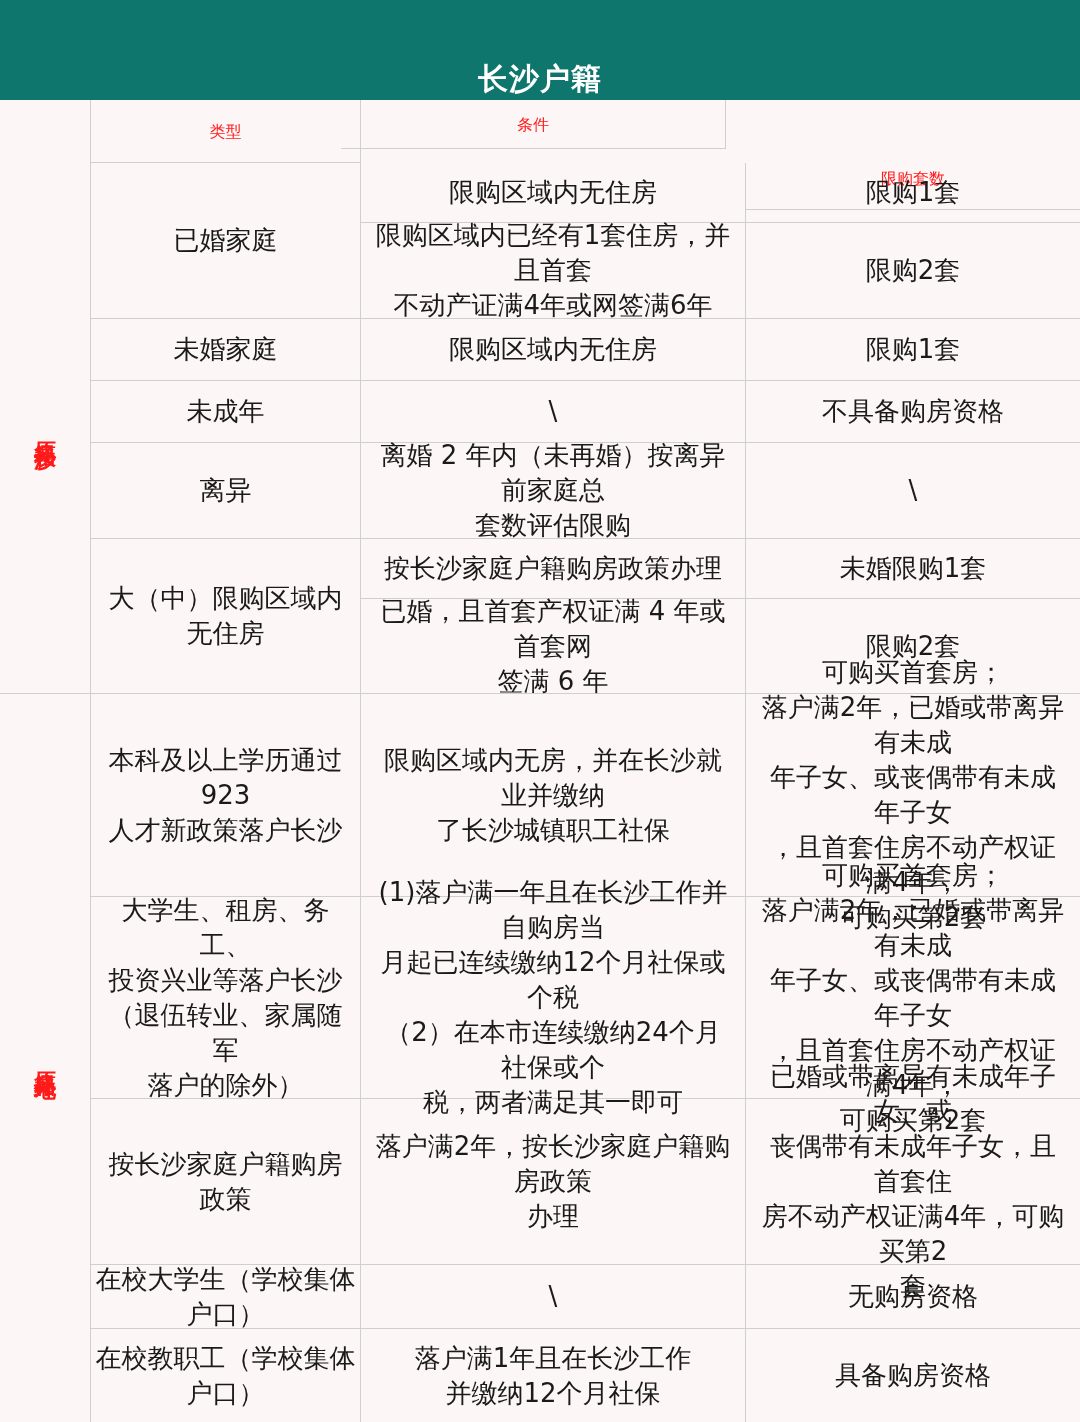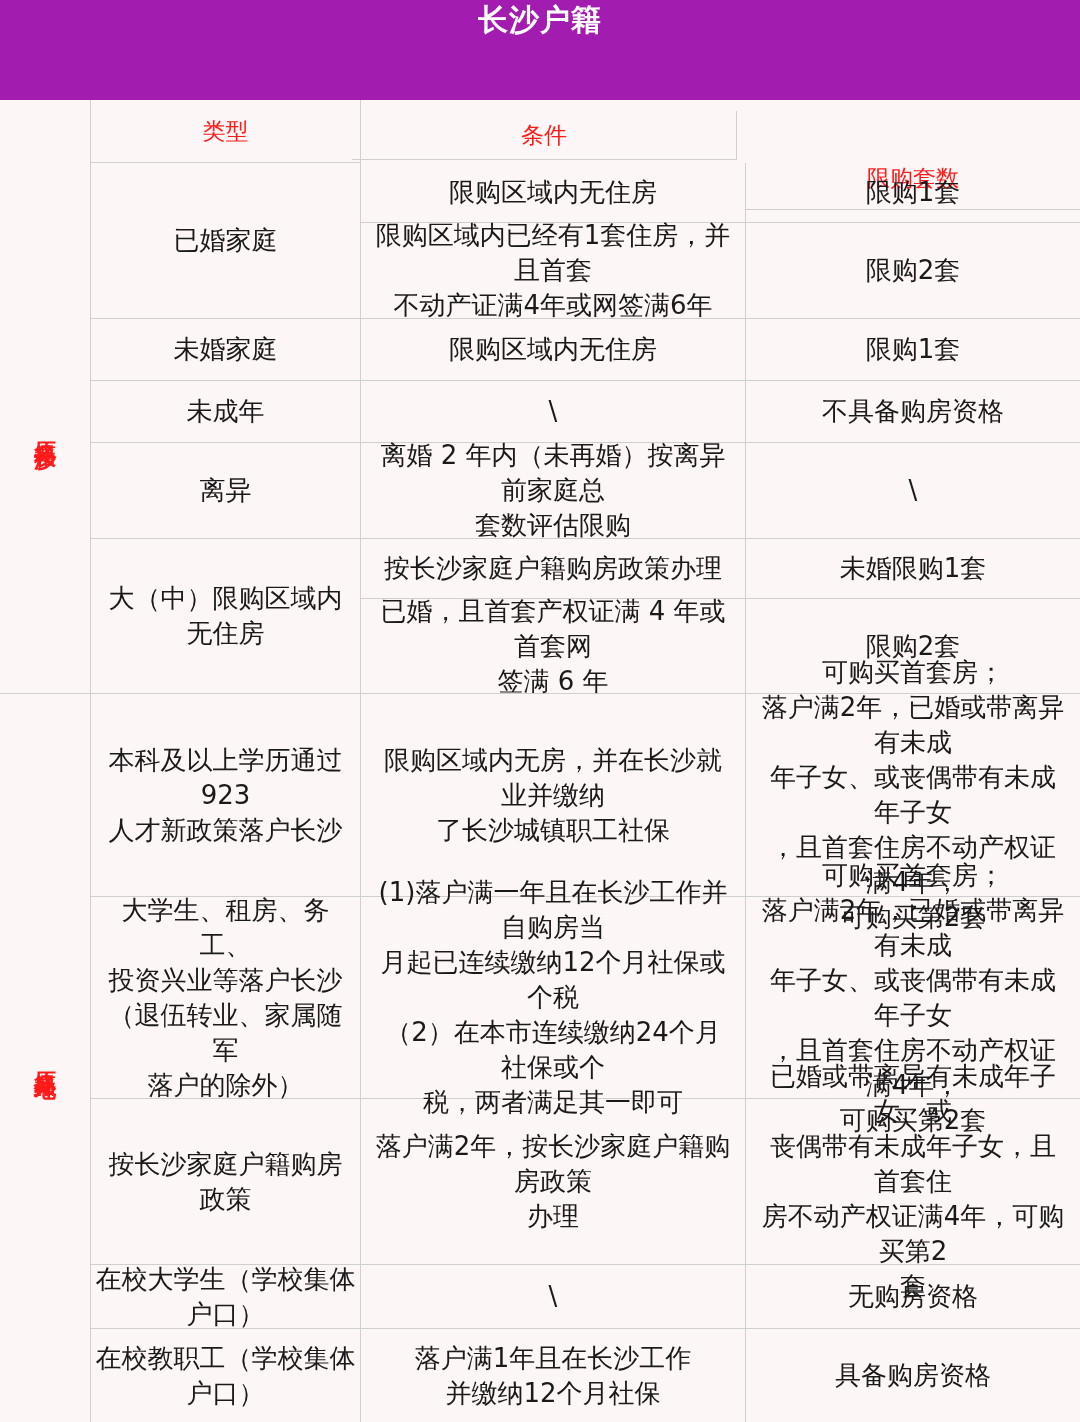--- a/index.html
+++ b/index.html
@@ -5,38 +5,38 @@
   html, body { margin:0; padding:0; }
   body {
     width:1080px; height:1422px; overflow:hidden;
     background:#fdf6f6;
     font-family:"DejaVu Sans","Liberation Sans",sans-serif;
     color:#1a1a1a;
     position:relative;
   }
   .header {
     position:absolute; left:0; top:0; width:1080px; height:100px;
-    background:#a21caf;
-    display:flex; align-items:flex-start; justify-content:center;
+    background:#0f766e;
+    display:flex; align-items:flex-end; justify-content:center;
   }
   .header h1 {
     margin:0; color:#ffffff; font-size:30px; font-weight:bold; letter-spacing:1px;
   }
   .cell {
     position:absolute; box-sizing:border-box;
     display:flex; align-items:center; justify-content:center;
     text-align:center;
     border-right:1px solid #cfcfcf;
     border-bottom:1px solid #cfcfcf;
     font-size:26px; line-height:35px;
     padding:0 14px;
     white-space:pre-line;
   }
   .cell.noright { border-right:none; }
-  .cell.head { color:#ff1a1a; font-size:23px; }
+  .cell.head { color:#ff1a1a; font-size:16px; }
   .group {
     position:absolute; box-sizing:border-box; left:0; width:91px;
     display:flex; align-items:center; justify-content:center;
     border-right:1px solid #cfcfcf;
     border-bottom:1px solid #cfcfcf;
   }
   .group span {
     color:#ff1a1a; font-weight:bold; font-size:22px;
     writing-mode:vertical-rl; text-orientation:upright; letter-spacing:2px;
   }
@@ -47,21 +47,21 @@
 <body>
 
 <div class="header">
   <h1>长沙户籍</h1>
 </div>
 
 <div>
 
   <div class="blank"></div>
   <div class="cell head" style="left:91px;top:100px;width:270px;height:63px;">类型</div>
-  <div class="cell head" style="left:352px;top:100px;width:385px;height:49px;margin-top:11px;">条件</div>
+  <div class="cell head" style="left:341px;top:100px;width:385px;height:49px;">条件</div>
   <div class="cell head noright" style="left:746px;top:100px;width:334px;height:63px;margin-top:47px;">限购套数</div>
 
   <div class="group" style="top:163px;height:531px;">
     <span>原籍长沙</span>
   </div>
   <div class="group" style="top:694px;height:728px;border-bottom:none;">
     <span>原籍外地</span>
   </div>
 
   <div class="cell" style="left:91px;top:163px;width:270px;height:156px;">已婚家庭</div>

